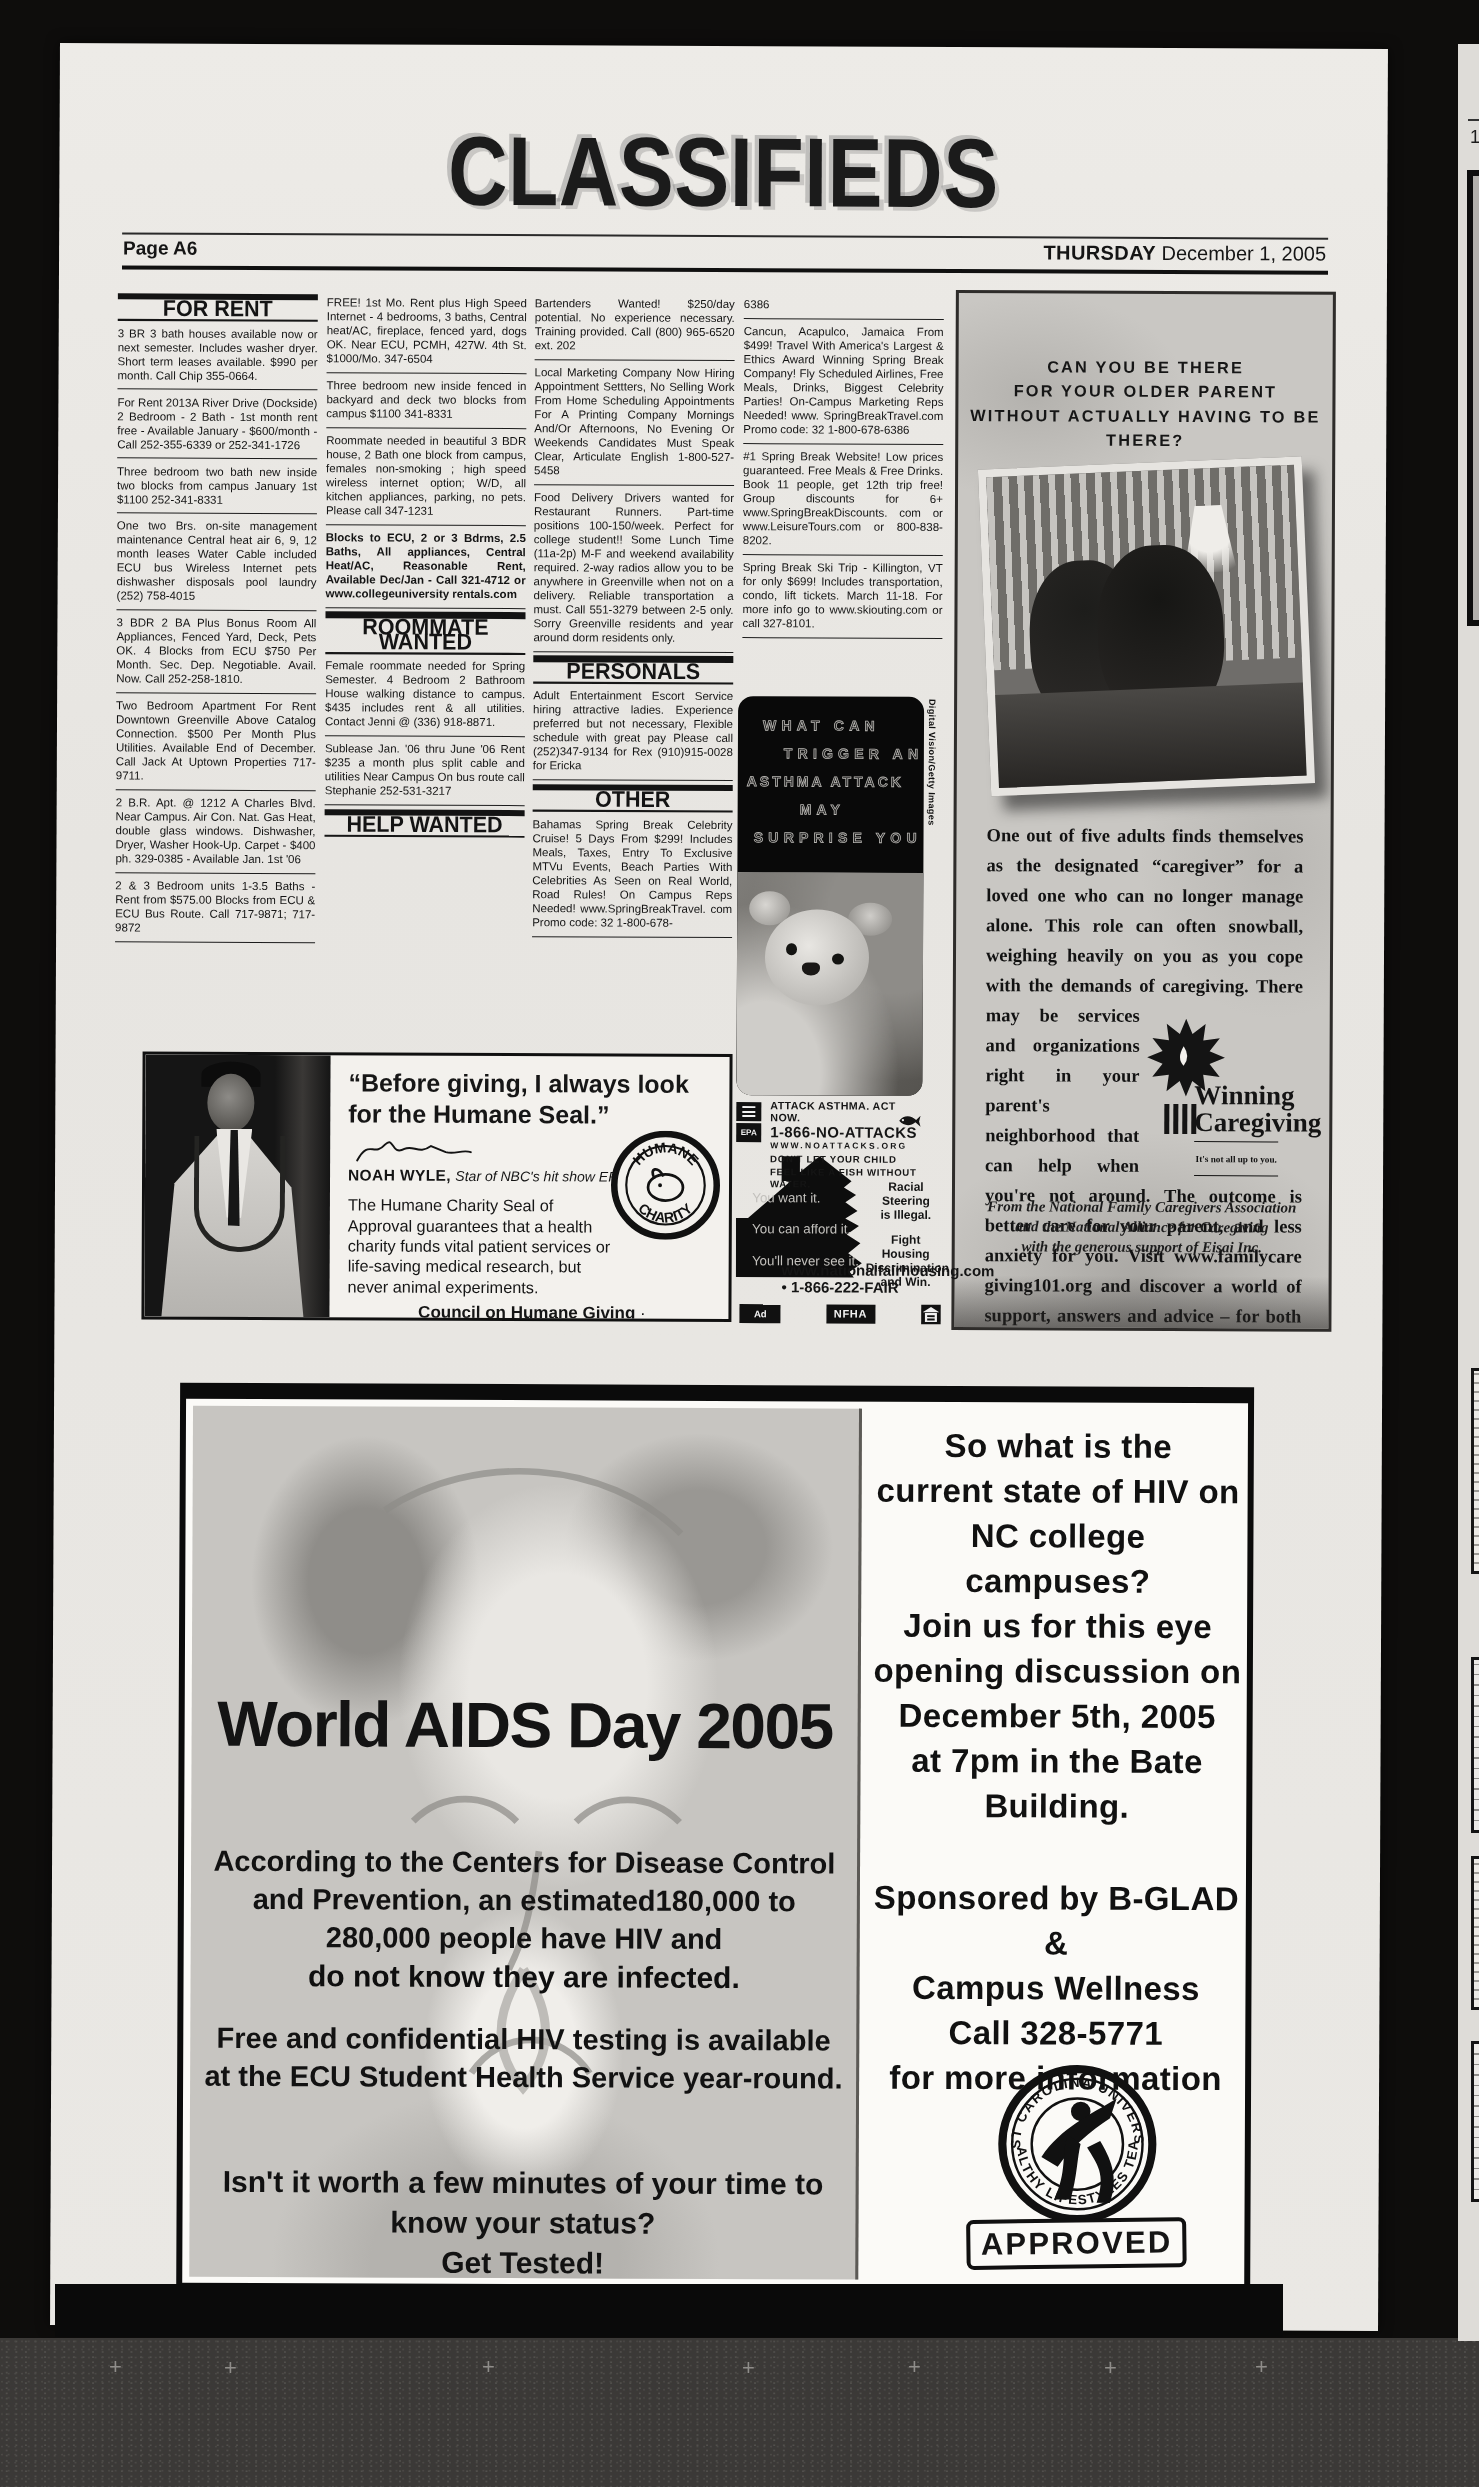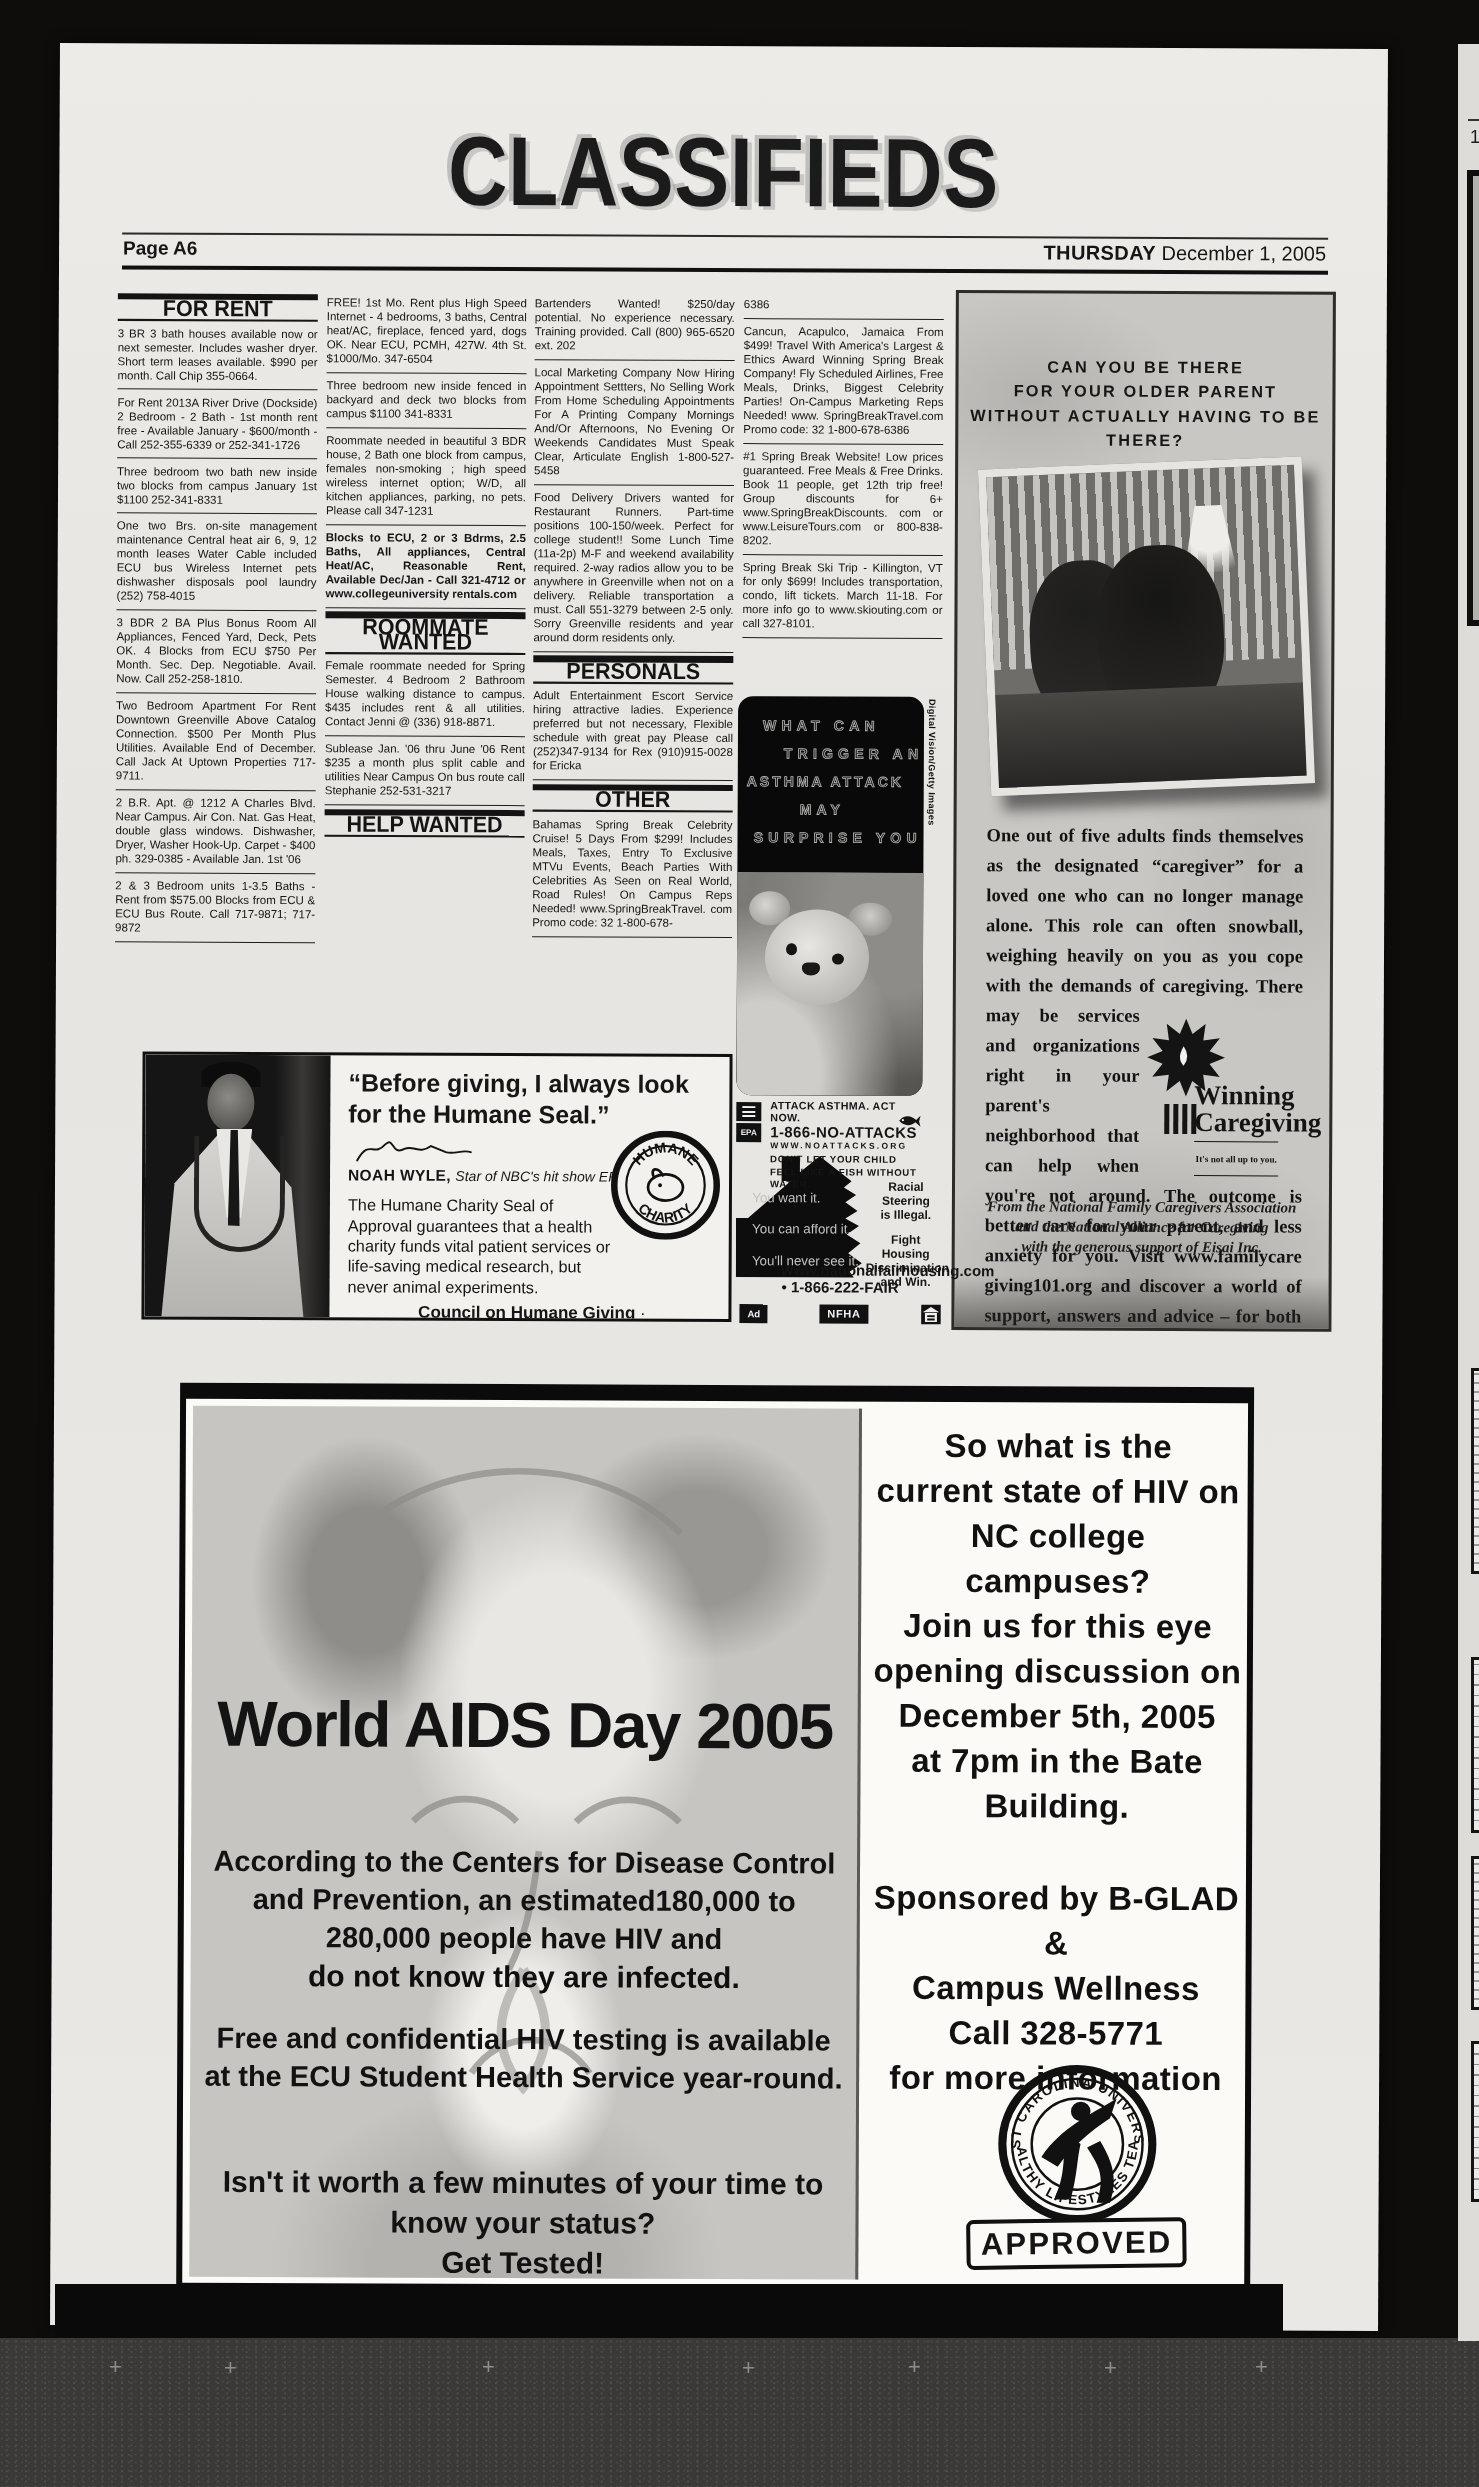--- a/index.html
+++ b/index.html
@@ -102,21 +102,21 @@
   .fh{position:absolute;left:681px;top:1103px;width:210px;height:176px;z-index:4;}
   .fh-house{position:absolute;left:0;top:4.4px;width:152px;height:124px;background:#0d0d0d;
       clip-path:polygon(0% 100%,0% 52%,8% 52%,36% 22%,30% 22%,30% 2%,42% 2%,42% 15%,55% 2%,76% 22%,
       71% 27%,79% 33%,72% 39%,80% 46%,72% 52%,81% 58%,73% 65%,82% 72%,74% 80%,83% 88%,75% 95%,78% 100%);}
   .fh-want{position:absolute;left:16.3px;font-size:13.3px;color:#c3c1bd;z-index:5;}
   .fh-right{position:absolute;left:130px;width:80px;text-align:center;font-size:12px;
       font-weight:800;line-height:14px;z-index:6;white-space:pre-line;}
   .fh-contact{position:absolute;left:0;bottom:30px;width:100%;font-size:15px;font-weight:800;margin-left:46px;}
   .fh-logos{position:absolute;left:0;bottom:1.5px;width:100%;display:flex;align-items:center;
       justify-content:space-between;padding:0 4.4px;box-sizing:border-box;}
-  .fh-adc{width:28px;height:19px;background:#111;color:#f2f2f2;font-size:9.6px;font-weight:800;
+  .fh-adc{width:41px;height:19px;background:#111;color:#f2f2f2;font-size:9.6px;font-weight:800;
       display:flex;align-items:center;justify-content:center;}
   .fh-nfha{width:49px;height:19px;background:#111;color:#f2f2f2;font-size:11px;font-weight:900;
       display:flex;align-items:center;justify-content:center;letter-spacing:0.7px;}
   
   .humane{position:absolute;left:87px;top:1008px;width:590px;height:268px;background:#f3f1ed;
       border:3px solid #101010;box-sizing:border-box;display:flex;z-index:6;overflow:hidden;}
   .hm-photo{width:185px;position:relative;background:linear-gradient(90deg,#151515 0 70%,#3a3836 85%,#151515);flex:none;overflow:hidden;}
   .hm-face{position:absolute;left:62px;top:19px;width:47px;height:58px;border-radius:50%;
       background:radial-gradient(circle at 45% 40%,#8d8b87,#4f4d49 85%);}
   .hm-hair{position:absolute;left:56px;top:7.4px;width:59px;height:25px;border-radius:50% 50% 0 0;background:#0c0c0c;}

